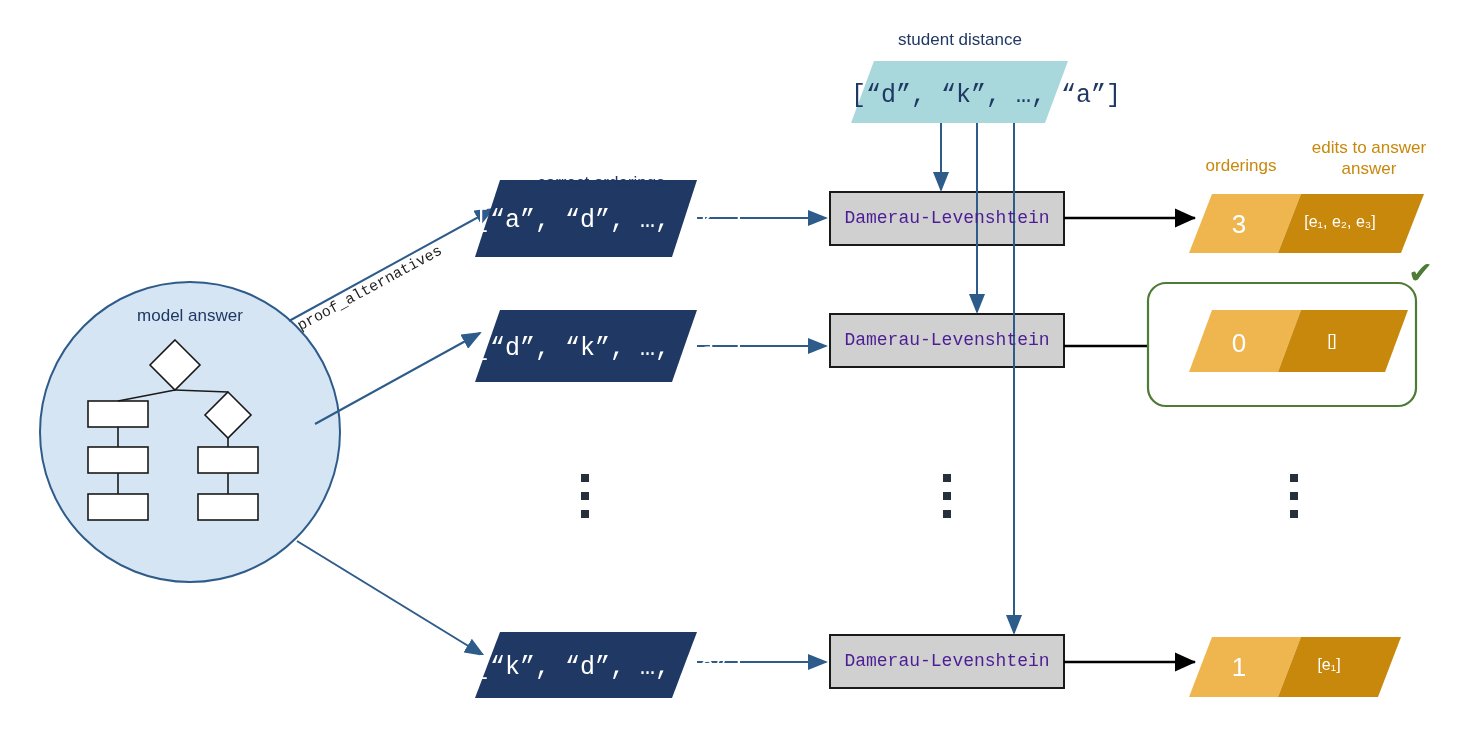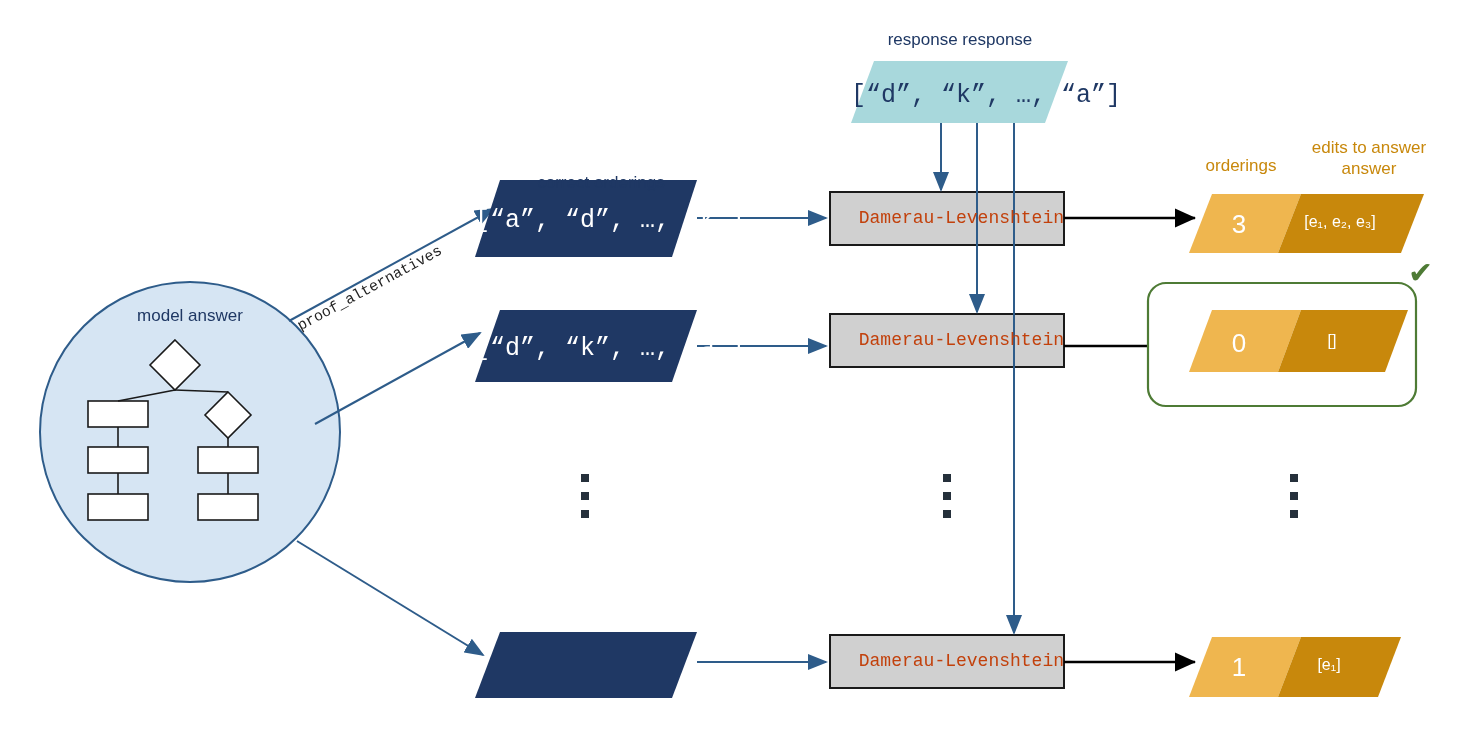--- a/index.html
+++ b/index.html
@@ -46,22 +46,22 @@
     white-space: nowrap;
     pointer-events: none;
   }
   .para-text-dark {
     color: #1F3864;
   }
   .box-text {
     position: absolute;
     font-family: "Liberation Mono", monospace;
     font-size: 18px;
-    color: #c2410c;
-    text-align: right;
+    color: #4c1d95;
+    text-align: center;
     white-space: nowrap;
     pointer-events: none;
   }
   .mono-edge {
     position: absolute;
     font-family: "Liberation Mono", monospace;
     font-size: 15px;
     color: #222222;
     white-space: nowrap;
     transform-origin: left bottom;
@@ -196,22 +196,23 @@
   </svg>
 
   <div class="lbl" style="left:110px; top:305px; width:160px;">model answer</div>
 
   <div class="mono-edge" style="left:303px; top:318px; transform: rotate(-28.5deg);">proof_alternatives</div>
 
   <div class="lbl" style="left:506px; top:172px; width:190px;">correct orderings</div>
 
   <div class="para-text" style="left:475px; top:206px; width:212px;">[“a”, “d”, …, “k”]</div>
   <div class="para-text" style="left:475px; top:334px; width:212px;">[“d”, “k”, …, “a”]</div>
-
-  <div class="lbl" style="left:880px; top:29px; width:160px;">response response</div>
+  <div class="para-text" style="left:475px; top:653px; width:212px;">[“k”, “d”, …, “a”]</div>
+
+  <div class="lbl" style="left:880px; top:29px; width:160px;">student distance</div>
   <div class="para-text para-text-dark" style="left:851px; top:81px; width:210px;">[“d”, “k”, …, “a”]</div>
 
   <div class="box-text" style="left:830px; top:208px; width:234px;">Damerau-Levenshtein</div>
   <div class="box-text" style="left:830px; top:330px; width:234px;">Damerau-Levenshtein</div>
   <div class="box-text" style="left:830px; top:651px; width:234px;">Damerau-Levenshtein</div>
 
   <div class="lbl lbl-amber" style="left:1186px; top:155px; width:110px;">orderings</div>
   <div class="lbl lbl-amber" style="left:1294px; top:137px; width:150px;">
     <span>edits to answer</span><br>
     <span>answer</span>

